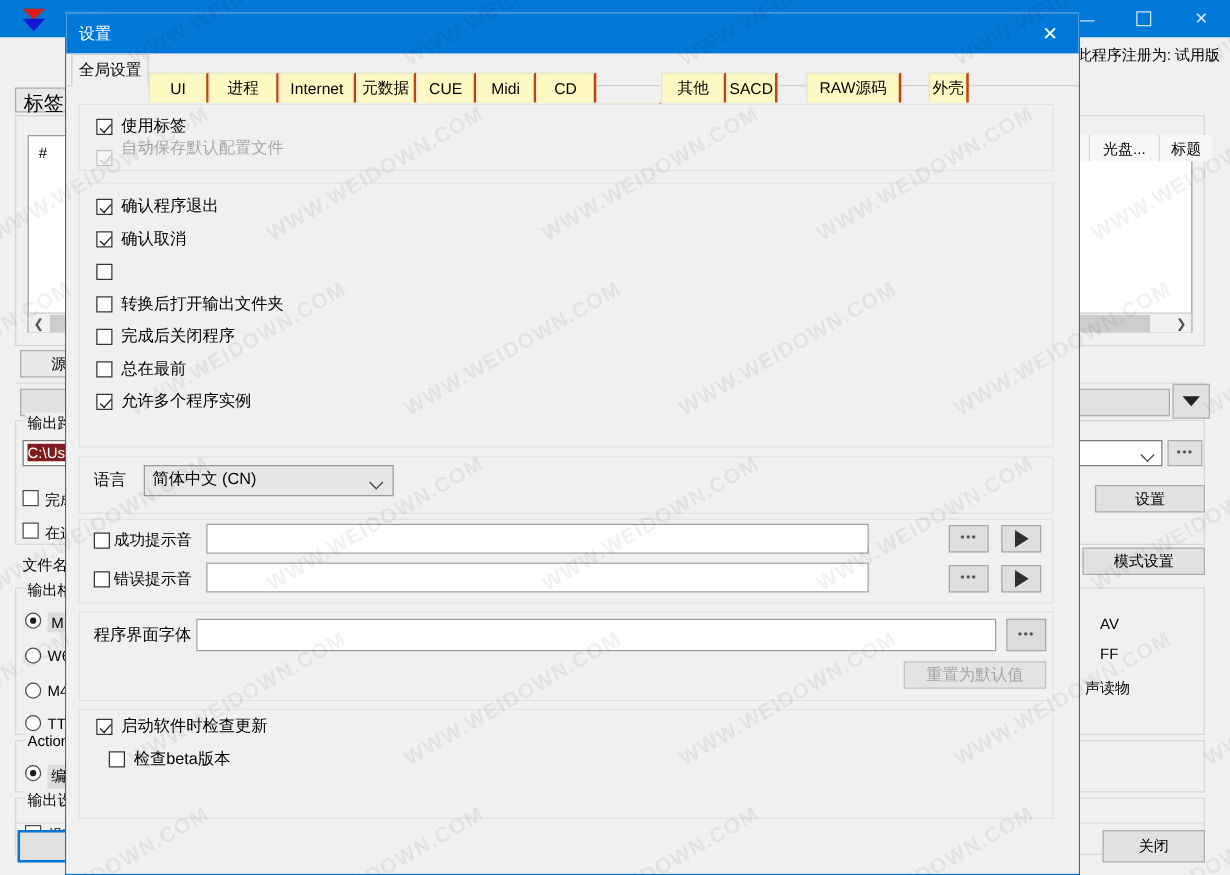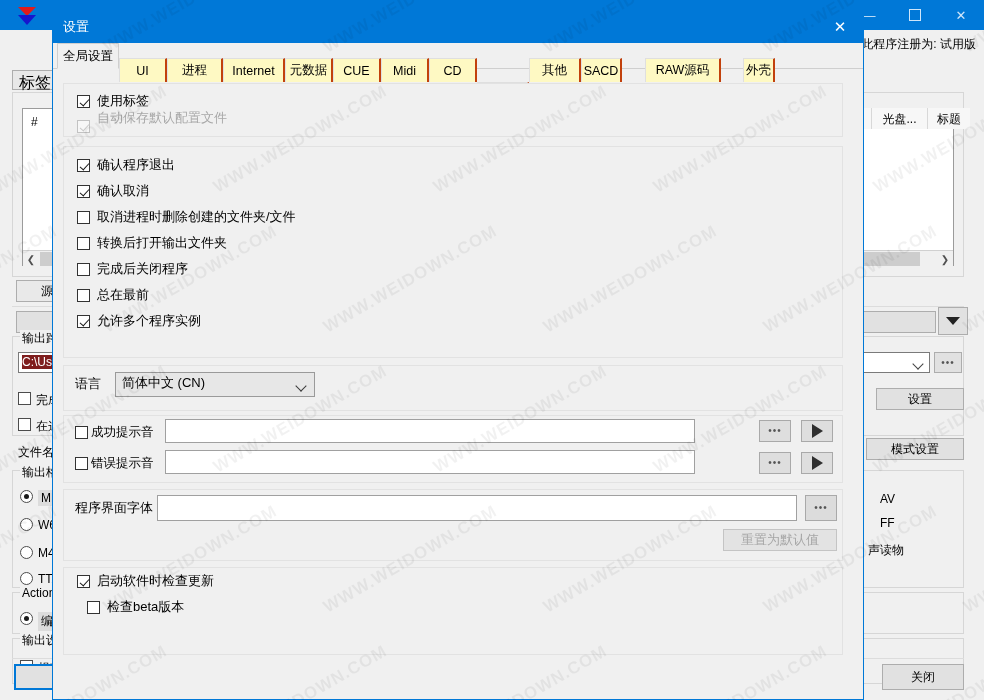--- a/index.html
+++ b/index.html
@@ -237,21 +237,20 @@
       <div class="d-lbl" style="left:44px;top:51px;">使用标签</div>
       <div class="d-cbx dis checked" style="left:24px;top:77px;"></div>
       <div class="d-lbl dis" style="left:44px;top:68px;text-align:right;">自动保存默认配置文件</div>
 
       <div class="panel" style="left:10px;top:103px;width:780px;height:212px;"></div>
       <div class="d-cbx checked" style="left:24px;top:116px;"></div>
       <div class="d-lbl" style="left:44px;top:115px;">确认程序退出</div>
       <div class="d-cbx checked" style="left:24px;top:142px;"></div>
       <div class="d-lbl" style="left:44px;top:141px;">确认取消</div>
       <div class="d-cbx" style="left:24px;top:168px;"></div>
-      <div class="d-lbl" style="left:44px;top:167px;">取消进程时删除创建的文件夹/文件</div>
       <div class="d-cbx" style="left:24px;top:194px;"></div>
       <div class="d-lbl" style="left:44px;top:193px;">转换后打开输出文件夹</div>
       <div class="d-cbx" style="left:24px;top:220px;"></div>
       <div class="d-lbl" style="left:44px;top:219px;">完成后关闭程序</div>
       <div class="d-cbx" style="left:24px;top:246px;"></div>
       <div class="d-lbl" style="left:44px;top:245px;">总在最前</div>
       <div class="d-cbx checked" style="left:24px;top:272px;"></div>
       <div class="d-lbl" style="left:44px;top:271px;">允许多个程序实例</div>
 
       <div class="panel" style="left:10px;top:322px;width:780px;height:46px;"></div>

